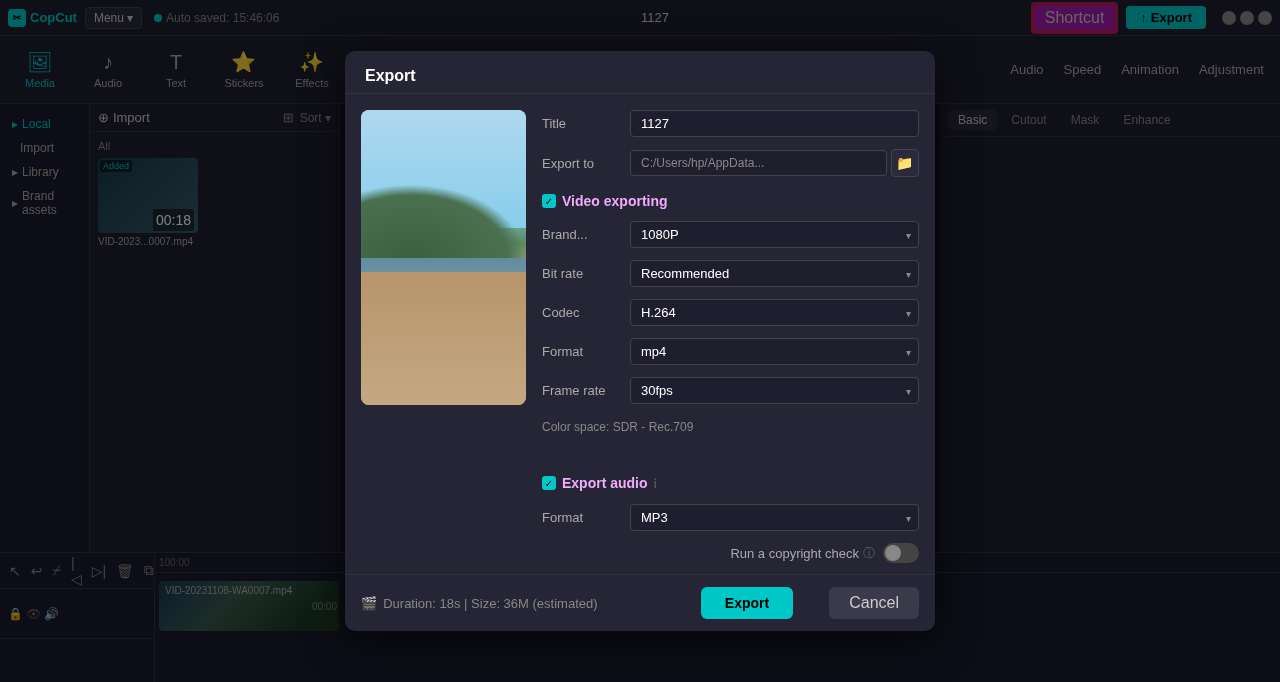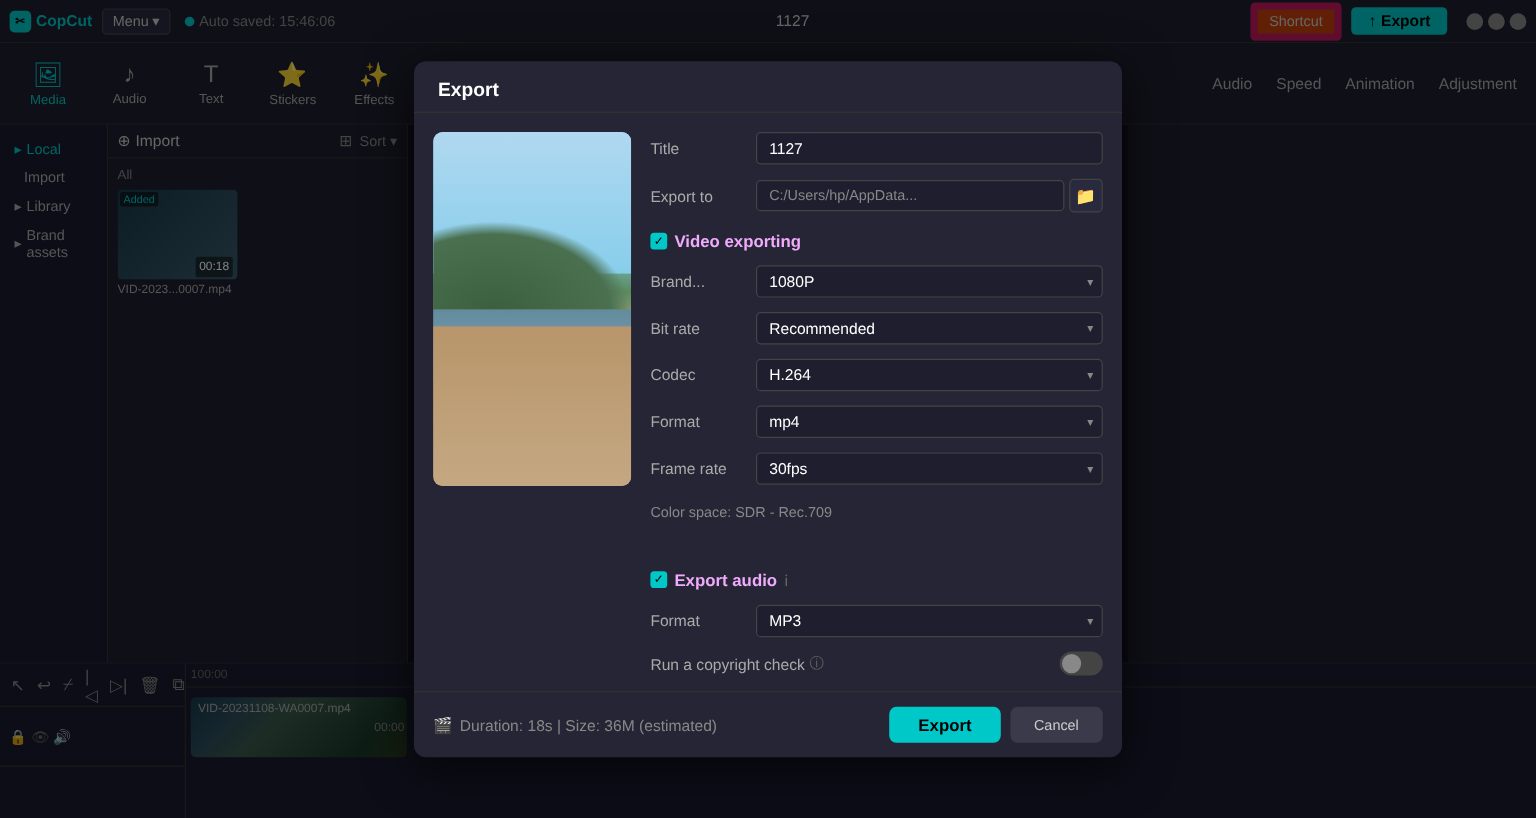--- a/index.html
+++ b/index.html
@@ -38,22 +38,22 @@
       color: #ccc; padding: 3px 8px; font-size: 12px; cursor: pointer;
       display: flex; align-items: center; gap: 3px;
     }
     .autosave {
       display: flex; align-items: center; gap: 4px; color: #888; font-size: 12px; margin-left: 4px;
     }
     .autosave-dot { width: 8px; height: 8px; background: #00c8c8; border-radius: 50%; }
     .topbar-title { flex: 1; text-align: center; color: #ccc; font-size: 13px; font-weight: 500; }
     .topbar-right { display: flex; align-items: center; gap: 8px; }
     .shortcut-btn {
-      background: #c2410c; border: 6px solid #be185d; border-radius: 4px;
-      color: #ccc; padding: 3px 10px; font-size: 12px; cursor: pointer;
+      background: #a21caf; border: 4px solid #be185d; border-radius: 4px;
+      color: #ccc; padding: 3px 10px; font-size: 16px; cursor: pointer;
     }
     .export-btn-top {
       background: #00c8c8; border: none; border-radius: 4px;
       color: #000; padding: 4px 14px; font-size: 13px; font-weight: 600; cursor: pointer;
       display: flex; align-items: center; gap: 4px;
     }
     .win-controls { display: flex; gap: 4px; margin-left: 8px; }
     .win-btn { width: 14px; height: 14px; border-radius: 50%; border: none; cursor: pointer; }
     .win-min { background: #888; }
     .win-max { background: #888; }
@@ -112,21 +112,21 @@
     .media-import-btn {
       display: flex; align-items: center; gap: 4px;
       background: none; border: none; color: #ccc; cursor: pointer; font-size: 13px;
     }
     .media-grid { padding: 8px; }
     .media-all { font-size: 11px; color: #888; margin-bottom: 6px; }
     .media-thumb {
       width: 100px; height: 75px; background: #2a3a4a; border-radius: 4px; position: relative; overflow: hidden;
     }
     .media-thumb-duration {
-      position: absolute; bottom: 2px; right: 4px; font-size: 10px; color: #fff; background: rgba(0,0,0,0.5); padding: 3px 3px; border-radius: 2px;
+      position: absolute; bottom: 2px; right: 4px; font-size: 14px; color: #fff; background: rgba(0,0,0,0.5); padding: 3px 3px; border-radius: 2px;
     }
     .media-thumb-added {
       position: absolute; top: 2px; left: 2px; font-size: 9px; color: #00c8c8; background: rgba(0,0,0,0.5); padding: 1px 3px; border-radius: 2px;
     }
     .media-thumb-bg {
       width: 100%; height: 100%;
       background: linear-gradient(135deg, #1a3a4a 0%, #2a4a5a 50%, #3a5a6a 100%);
     }
     .media-name { font-size: 10px; color: #aaa; margin-top: 3px; white-space: nowrap; overflow: hidden; text-overflow: ellipsis; width: 100px; }
 
@@ -287,21 +287,21 @@
 
     .color-space-text {
       font-size: 12px; color: #888; padding: 4px 0;
     }
 
     .divider { height: 1px; background: #333; margin: 4px 0; }
 
     .toggle-row {
       display: flex; align-items: center; gap: 8px;
     }
-    .toggle-label { font-size: 13px; color: #aaa; flex: 1; display: flex; align-items: center; gap: 4px; }
+    .toggle-label { font-size: 13px; color: #aaa; flex: 1; display: flex; align-items: center; gap: 4px; justify-content: flex-end; }
     .toggle-info { color: #666; font-size: 12px; }
     .toggle {
       width: 36px; height: 20px; background: #444; border-radius: 10px; position: relative; cursor: pointer;
     }
     .toggle-knob {
       width: 16px; height: 16px; background: #888; border-radius: 50%;
       position: absolute; top: 2px; left: 2px; transition: left 0.2s;
     }
 
     .modal-footer {
@@ -313,21 +313,21 @@
       display: flex; align-items: center; gap: 6px; color: #888; font-size: 13px;
     }
     .footer-info-icon { color: #666; }
     .footer-btns { display: flex; gap: 8px; }
     .btn-export {
       background: #00c8c8; border: none; border-radius: 6px;
       color: #000; padding: 7px 24px; font-size: 14px; font-weight: 600; cursor: pointer;
     }
     .btn-cancel {
       background: #3a3a4a; border: none; border-radius: 6px;
-      color: #ccc; padding: 7px 20px; font-size: 12px; cursor: pointer;
+      color: #ccc; padding: 7px 20px; font-size: 16px; cursor: pointer; margin-left: 28px;
     }
   </style>
 </head>
 <body>
 
 <div class="topbar">
   <div class="topbar-logo">
     <div class="topbar-logo-icon">✂</div>
     <span>CopCut</span>
   </div>
@@ -432,20 +432,26 @@
         </div>
       </div>
     </div>
   </div>
 
   <div class="center-area">
     <div style="color:#444; font-size:24px;">▶</div>
   </div>
 
   <div class="right-panel">
+    <div class="right-panel-subtabs">
+      <div class="subtab active">Basic</div>
+      <div class="subtab">Cutout</div>
+      <div class="subtab">Mask</div>
+      <div class="subtab">Enhance</div>
+    </div>
     <div style="padding: 8px; color: #666; font-size: 12px;">
       
     </div>
   </div>
 </div>
 
 <div class="timeline">
   <div class="timeline-sidebar">
     <div class="timeline-tools">
       <span class="t-tool">↖</span>

